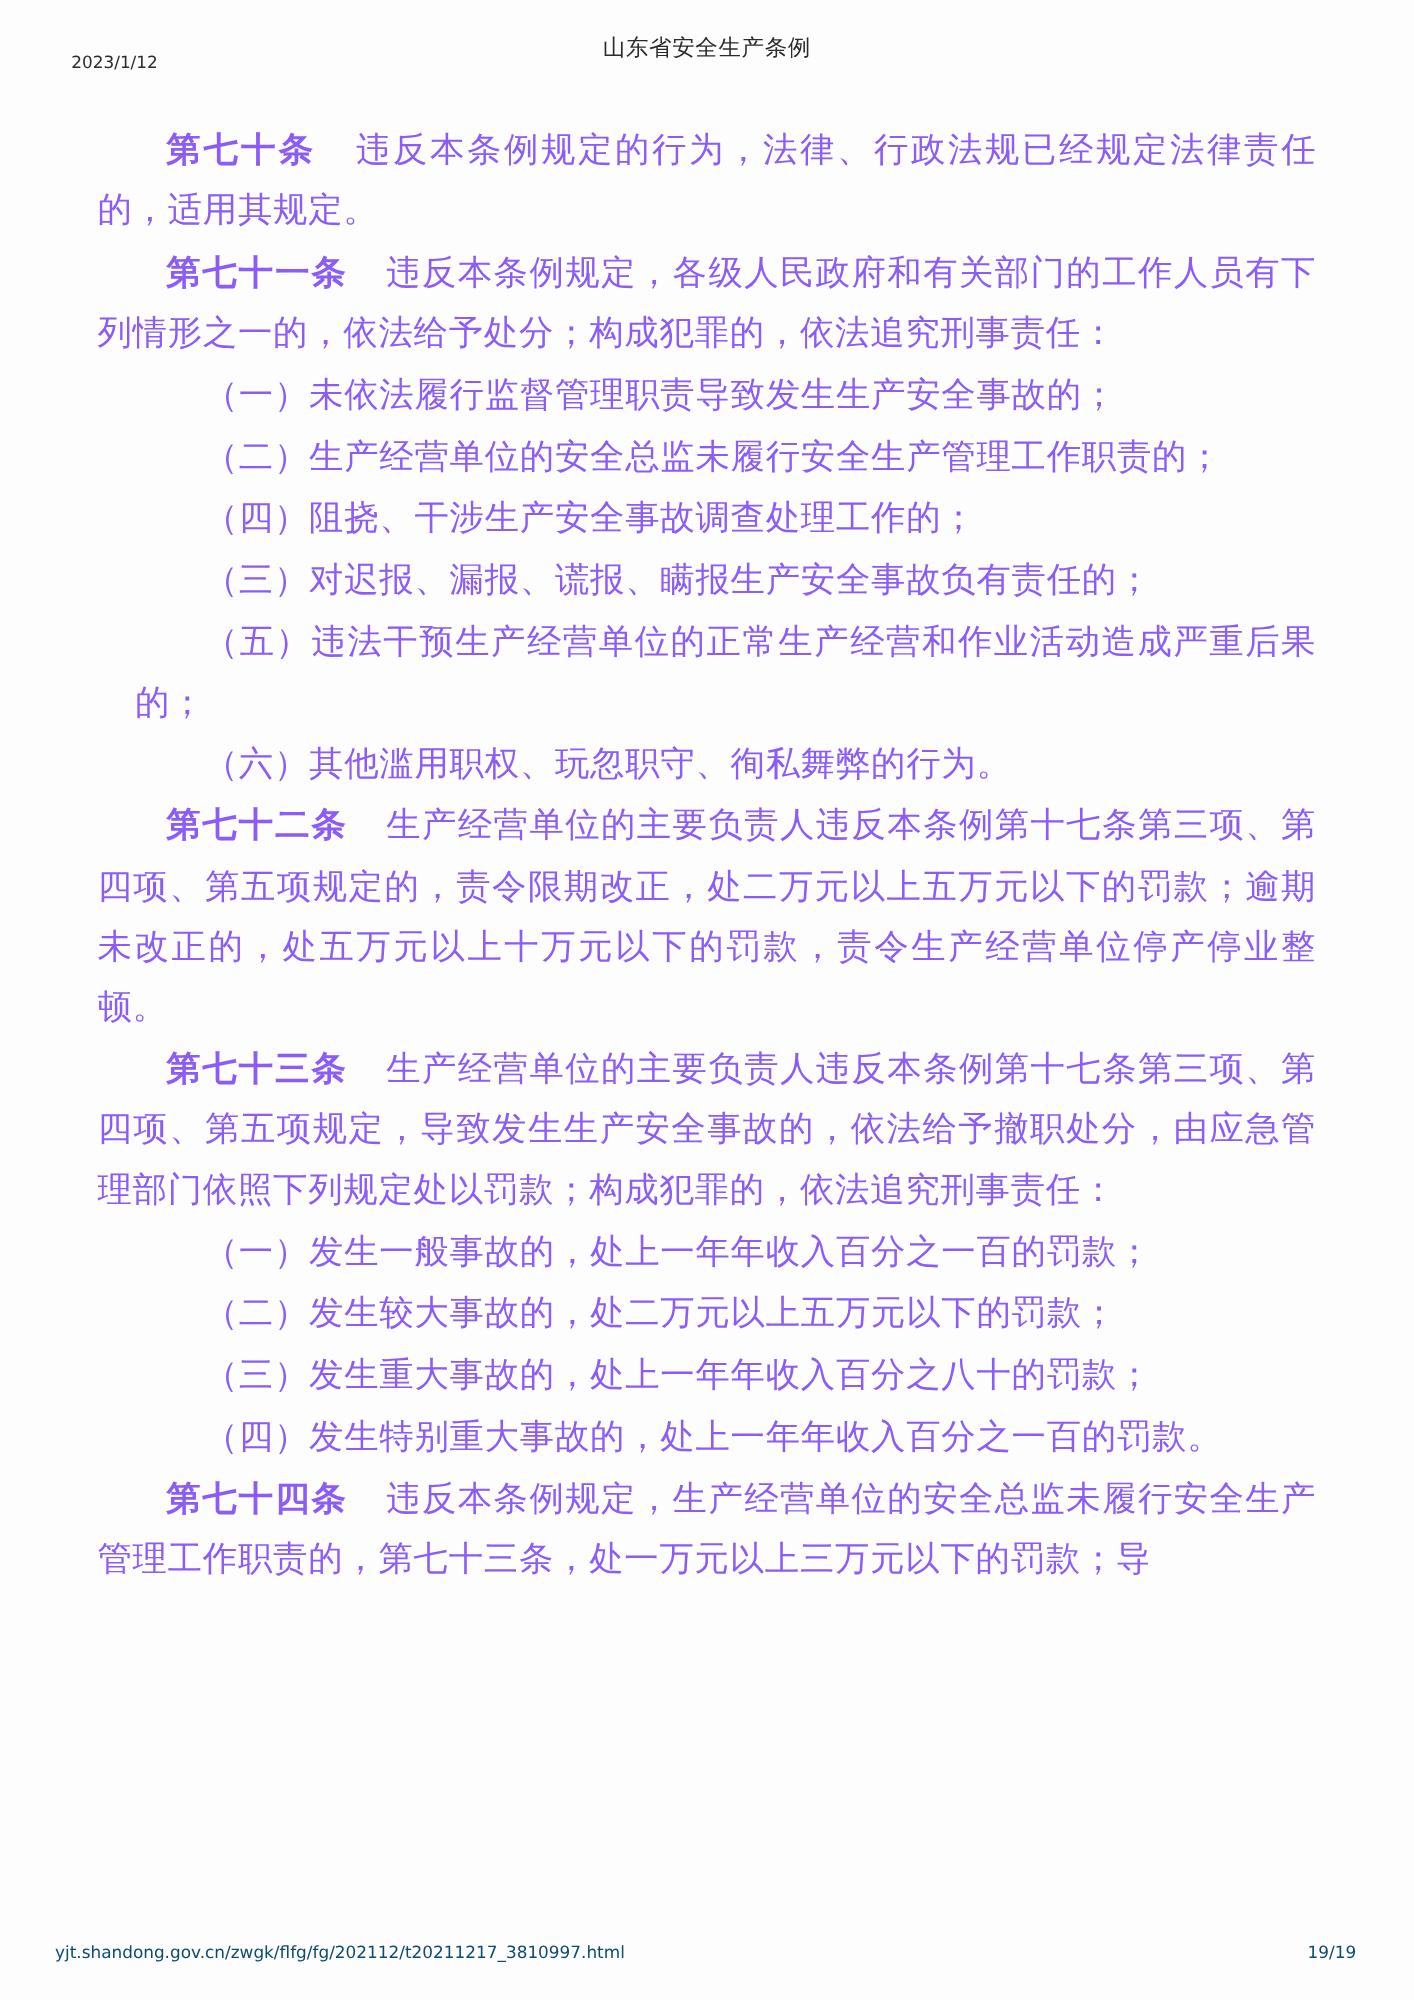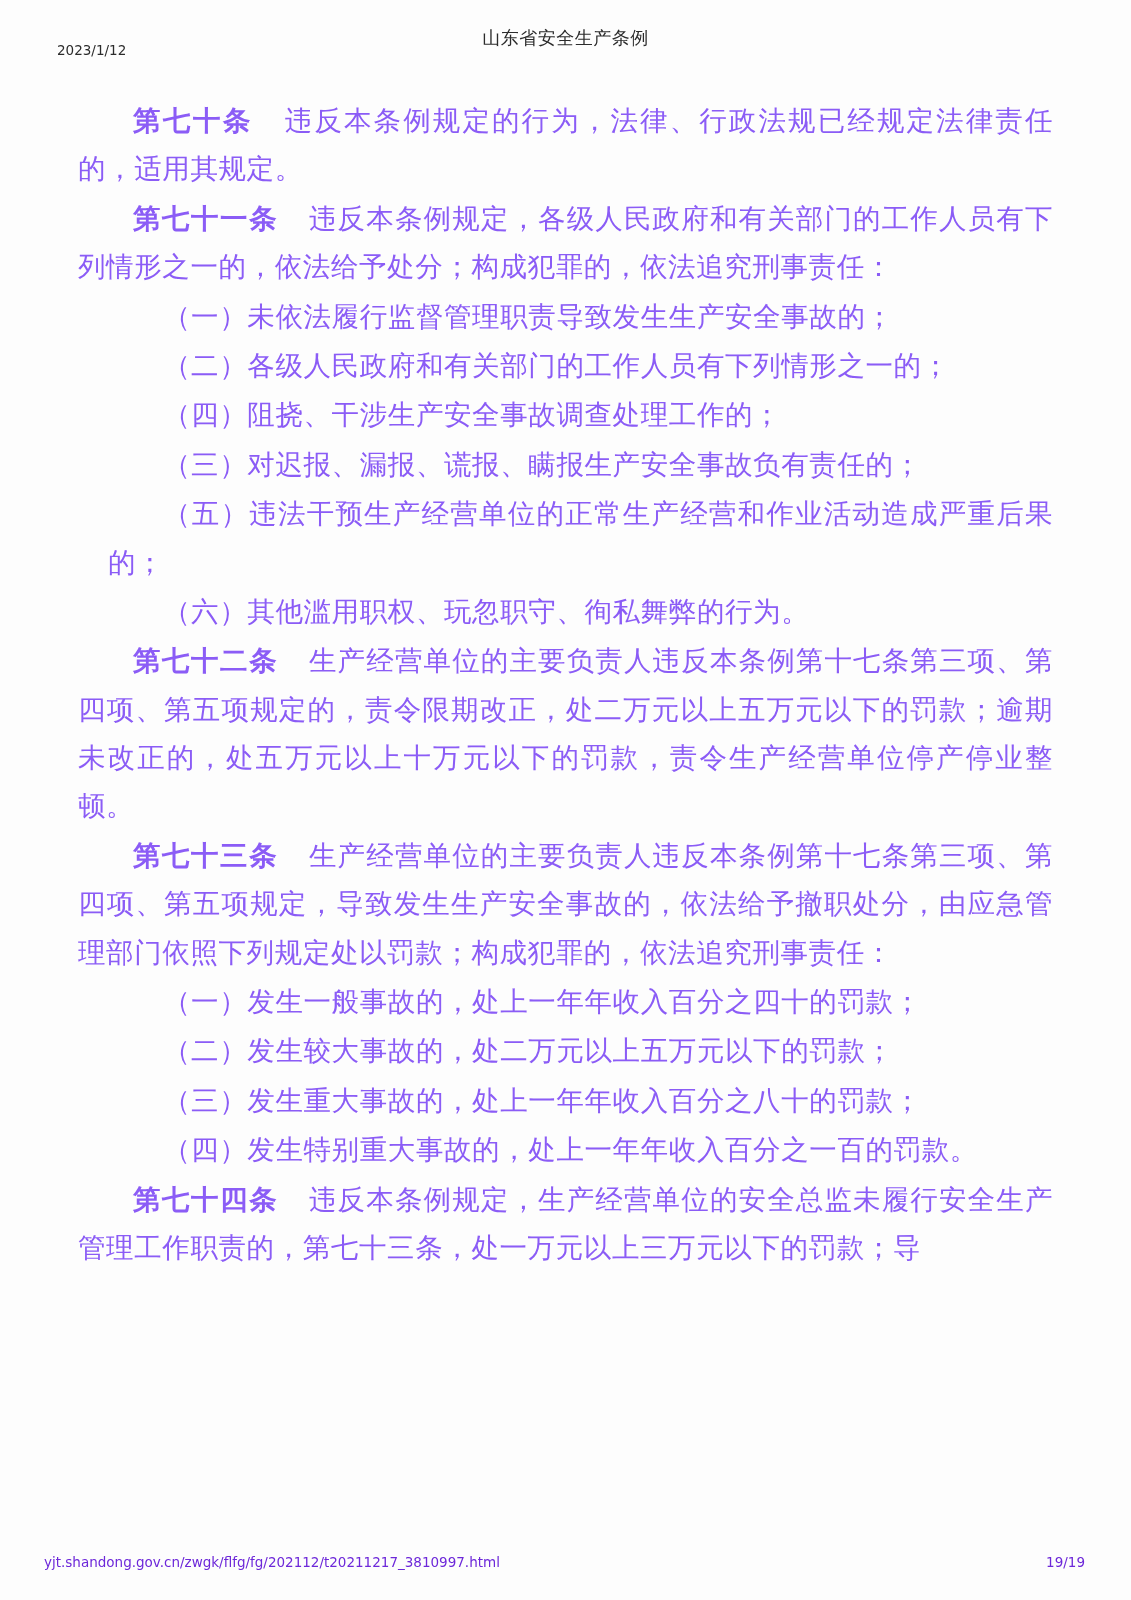--- a/index.html
+++ b/index.html
@@ -75,21 +75,21 @@
     display: inline-block;
     width: 1.1em;
   }
   .footer {
     position: absolute;
     bottom: 26px;
     left: 0;
     right: 0;
     height: 20px;
     font-size: 13.5px;
-    color: #6d28d9;
+    color: #0c4a6e;
   }
   .footer .url {
     position: absolute;
     left: 44px;
     top: 0;
     white-space: nowrap;
   }
   .footer .pageno {
     position: absolute;
     right: 46px;
@@ -115,21 +115,21 @@
 
     <p class="para">
       <span class="art-label">第七十一条</span><span class="art-gap"></span><span>违反本条例规定，各级人民政府和有关部门的工作人员有下列情形之一的，依法给予处分；构成犯罪的，依法追究刑事责任：</span>
     </p>
 
     <p class="para item">
       <span>（一）未依法履行监督管理职责导致发生生产安全事故的；</span>
     </p>
 
     <p class="para item">
-      <span>（二）各级人民政府和有关部门的工作人员有下列情形之一的；</span>
+      <span>（二）生产经营单位的安全总监未履行安全生产管理工作职责的；</span>
     </p>
 
     <p class="para item">
       <span>（四）阻挠、干涉生产安全事故调查处理工作的；</span>
     </p>
 
     <p class="para item">
       <span>（三）对迟报、漏报、谎报、瞒报生产安全事故负有责任的；</span>
     </p>
 
@@ -144,21 +144,21 @@
 
     <p class="para">
       <span class="art-label">第七十二条</span><span class="art-gap"></span><span>生产经营单位的主要负责人违反本条例第十七条第三项、第四项、第五项规定的，责令限期改正，处二万元以上五万元以下的罚款；逾期未改正的，处五万元以上十万元以下的罚款，责令生产经营单位停产停业整顿。</span>
     </p>
 
     <p class="para">
       <span class="art-label">第七十三条</span><span class="art-gap"></span><span>生产经营单位的主要负责人违反本条例第十七条第三项、第四项、第五项规定，导致发生生产安全事故的，依法给予撤职处分，由应急管理部门依照下列规定处以罚款；构成犯罪的，依法追究刑事责任：</span>
     </p>
 
     <p class="para item">
-      <span>（一）发生一般事故的，处上一年年收入百分之四十的罚款；</span>
+      <span>（一）发生一般事故的，处上一年年收入百分之一百的罚款；</span>
     </p>
 
     <p class="para item">
       <span>（二）发生较大事故的，处二万元以上五万元以下的罚款；</span>
     </p>
 
     <p class="para item">
       <span>（三）发生重大事故的，处上一年年收入百分之八十的罚款；</span>
     </p>
 

